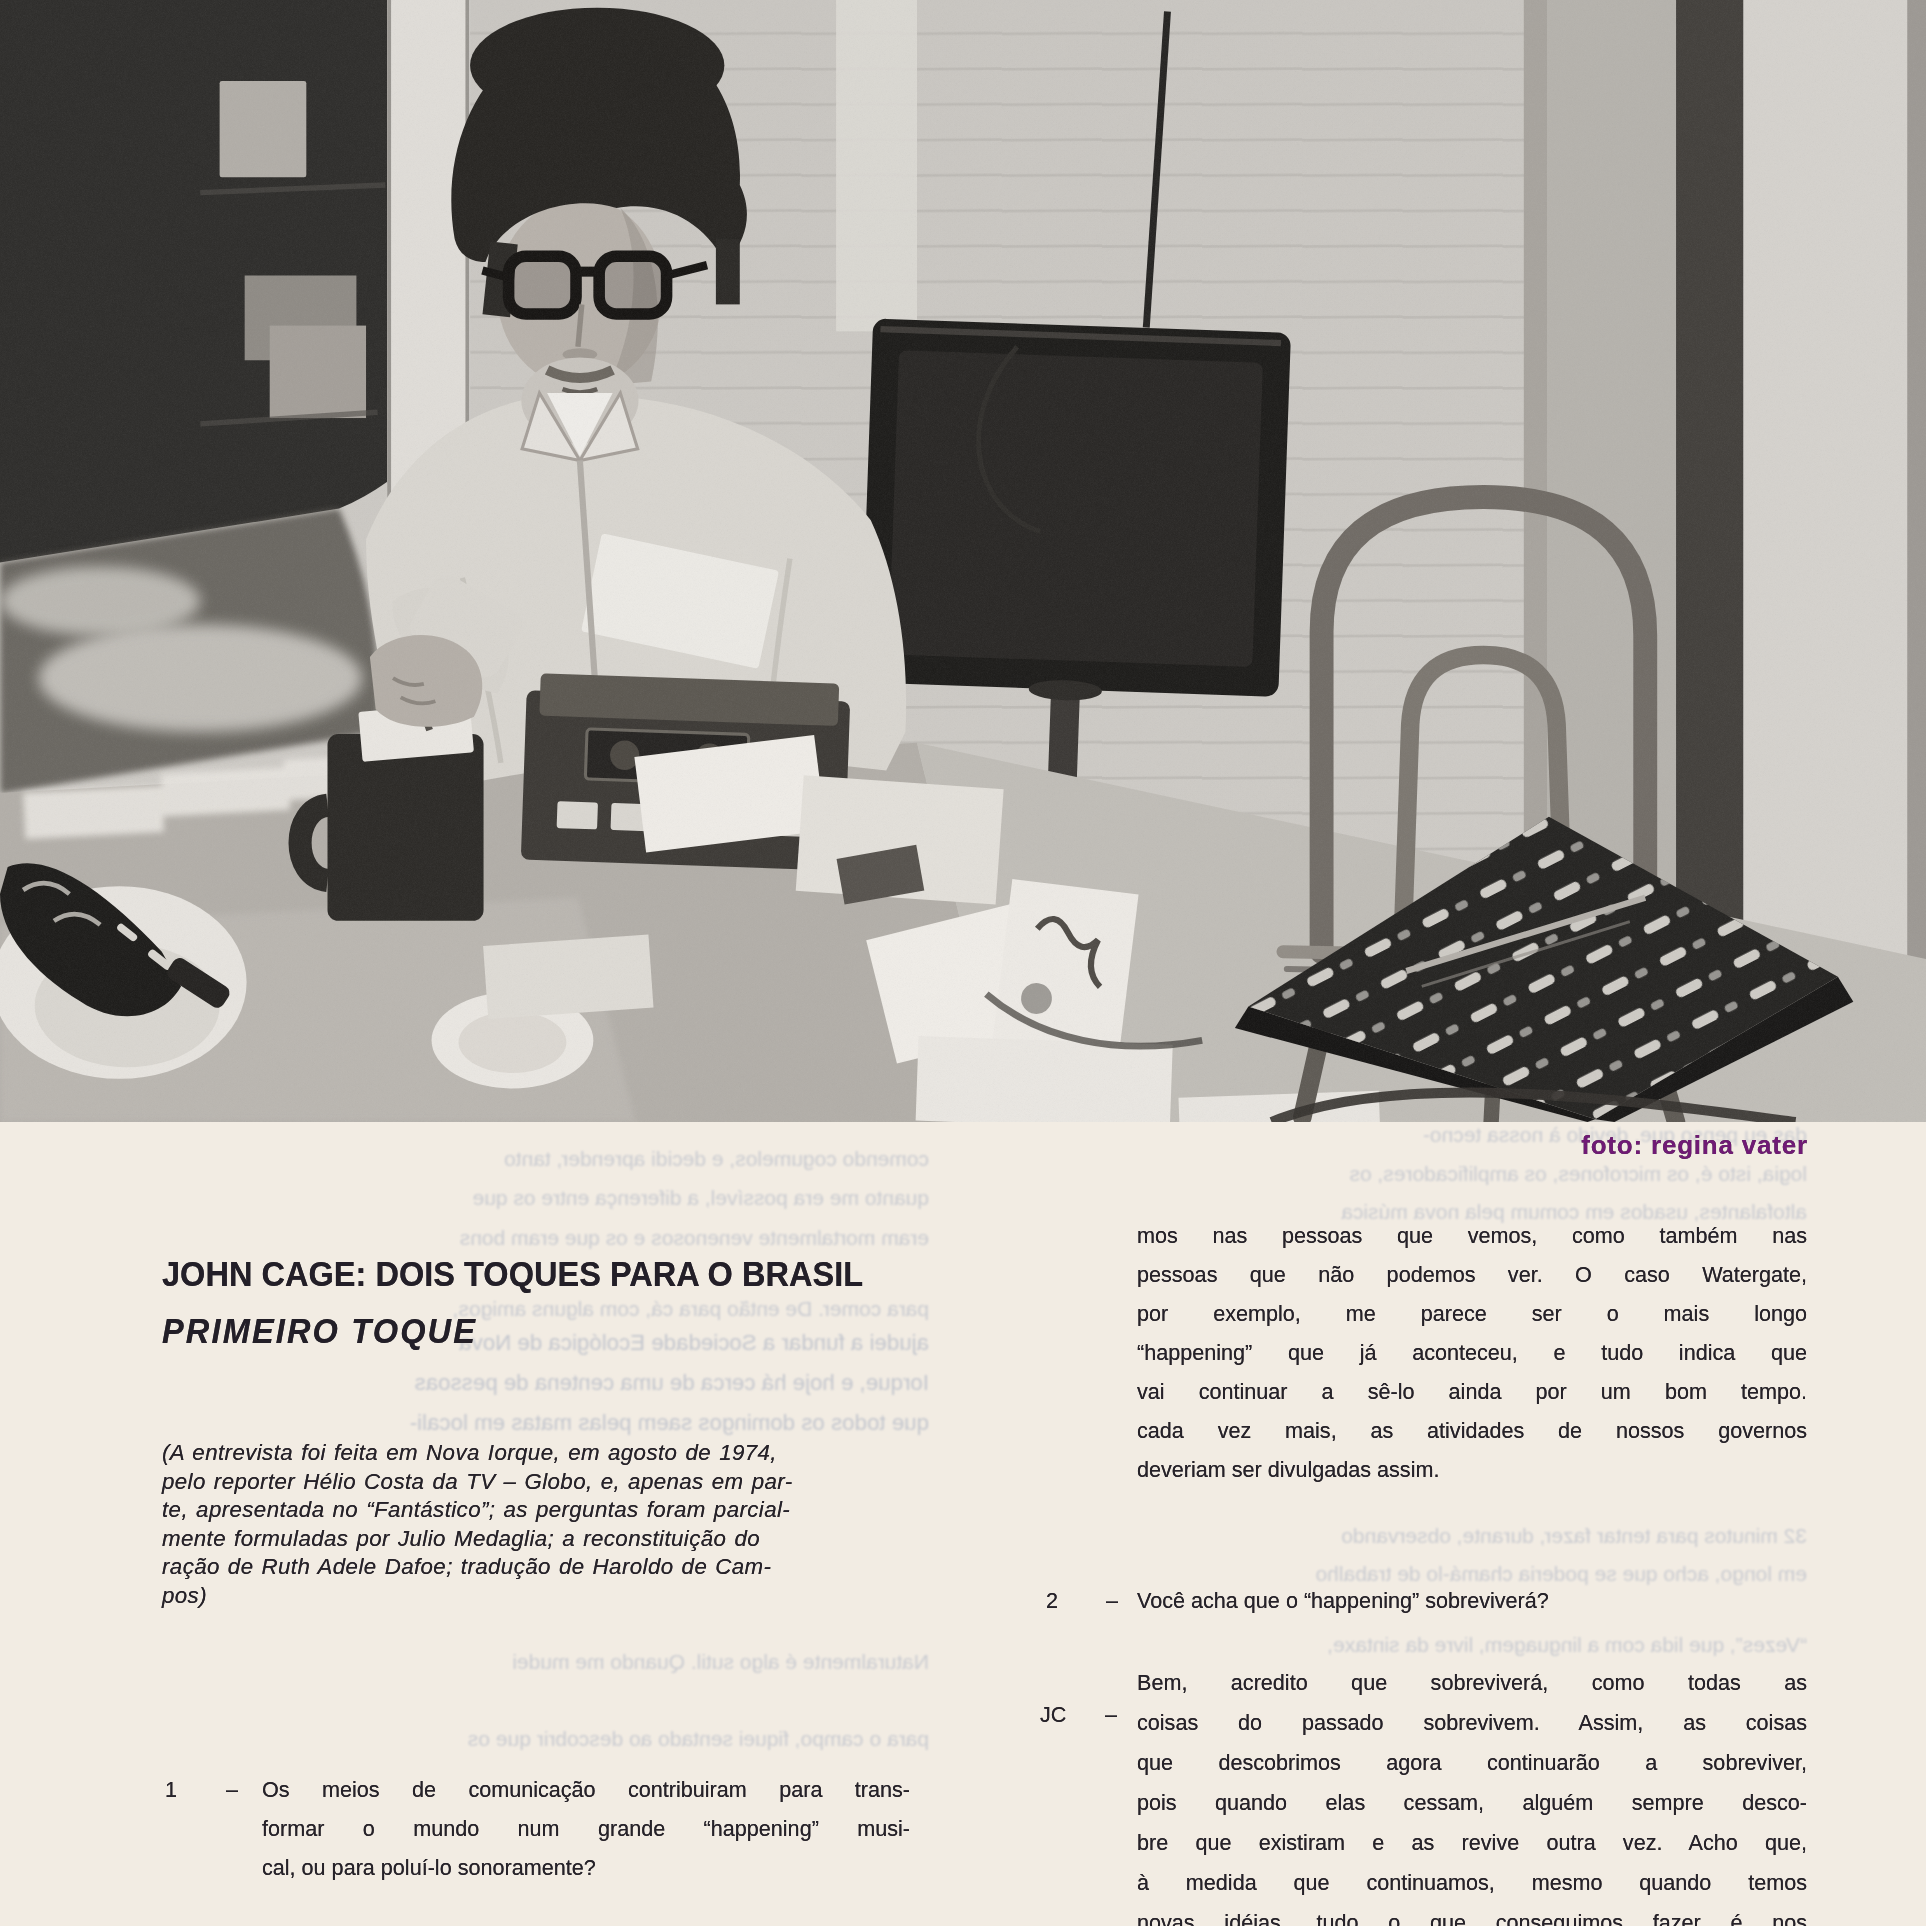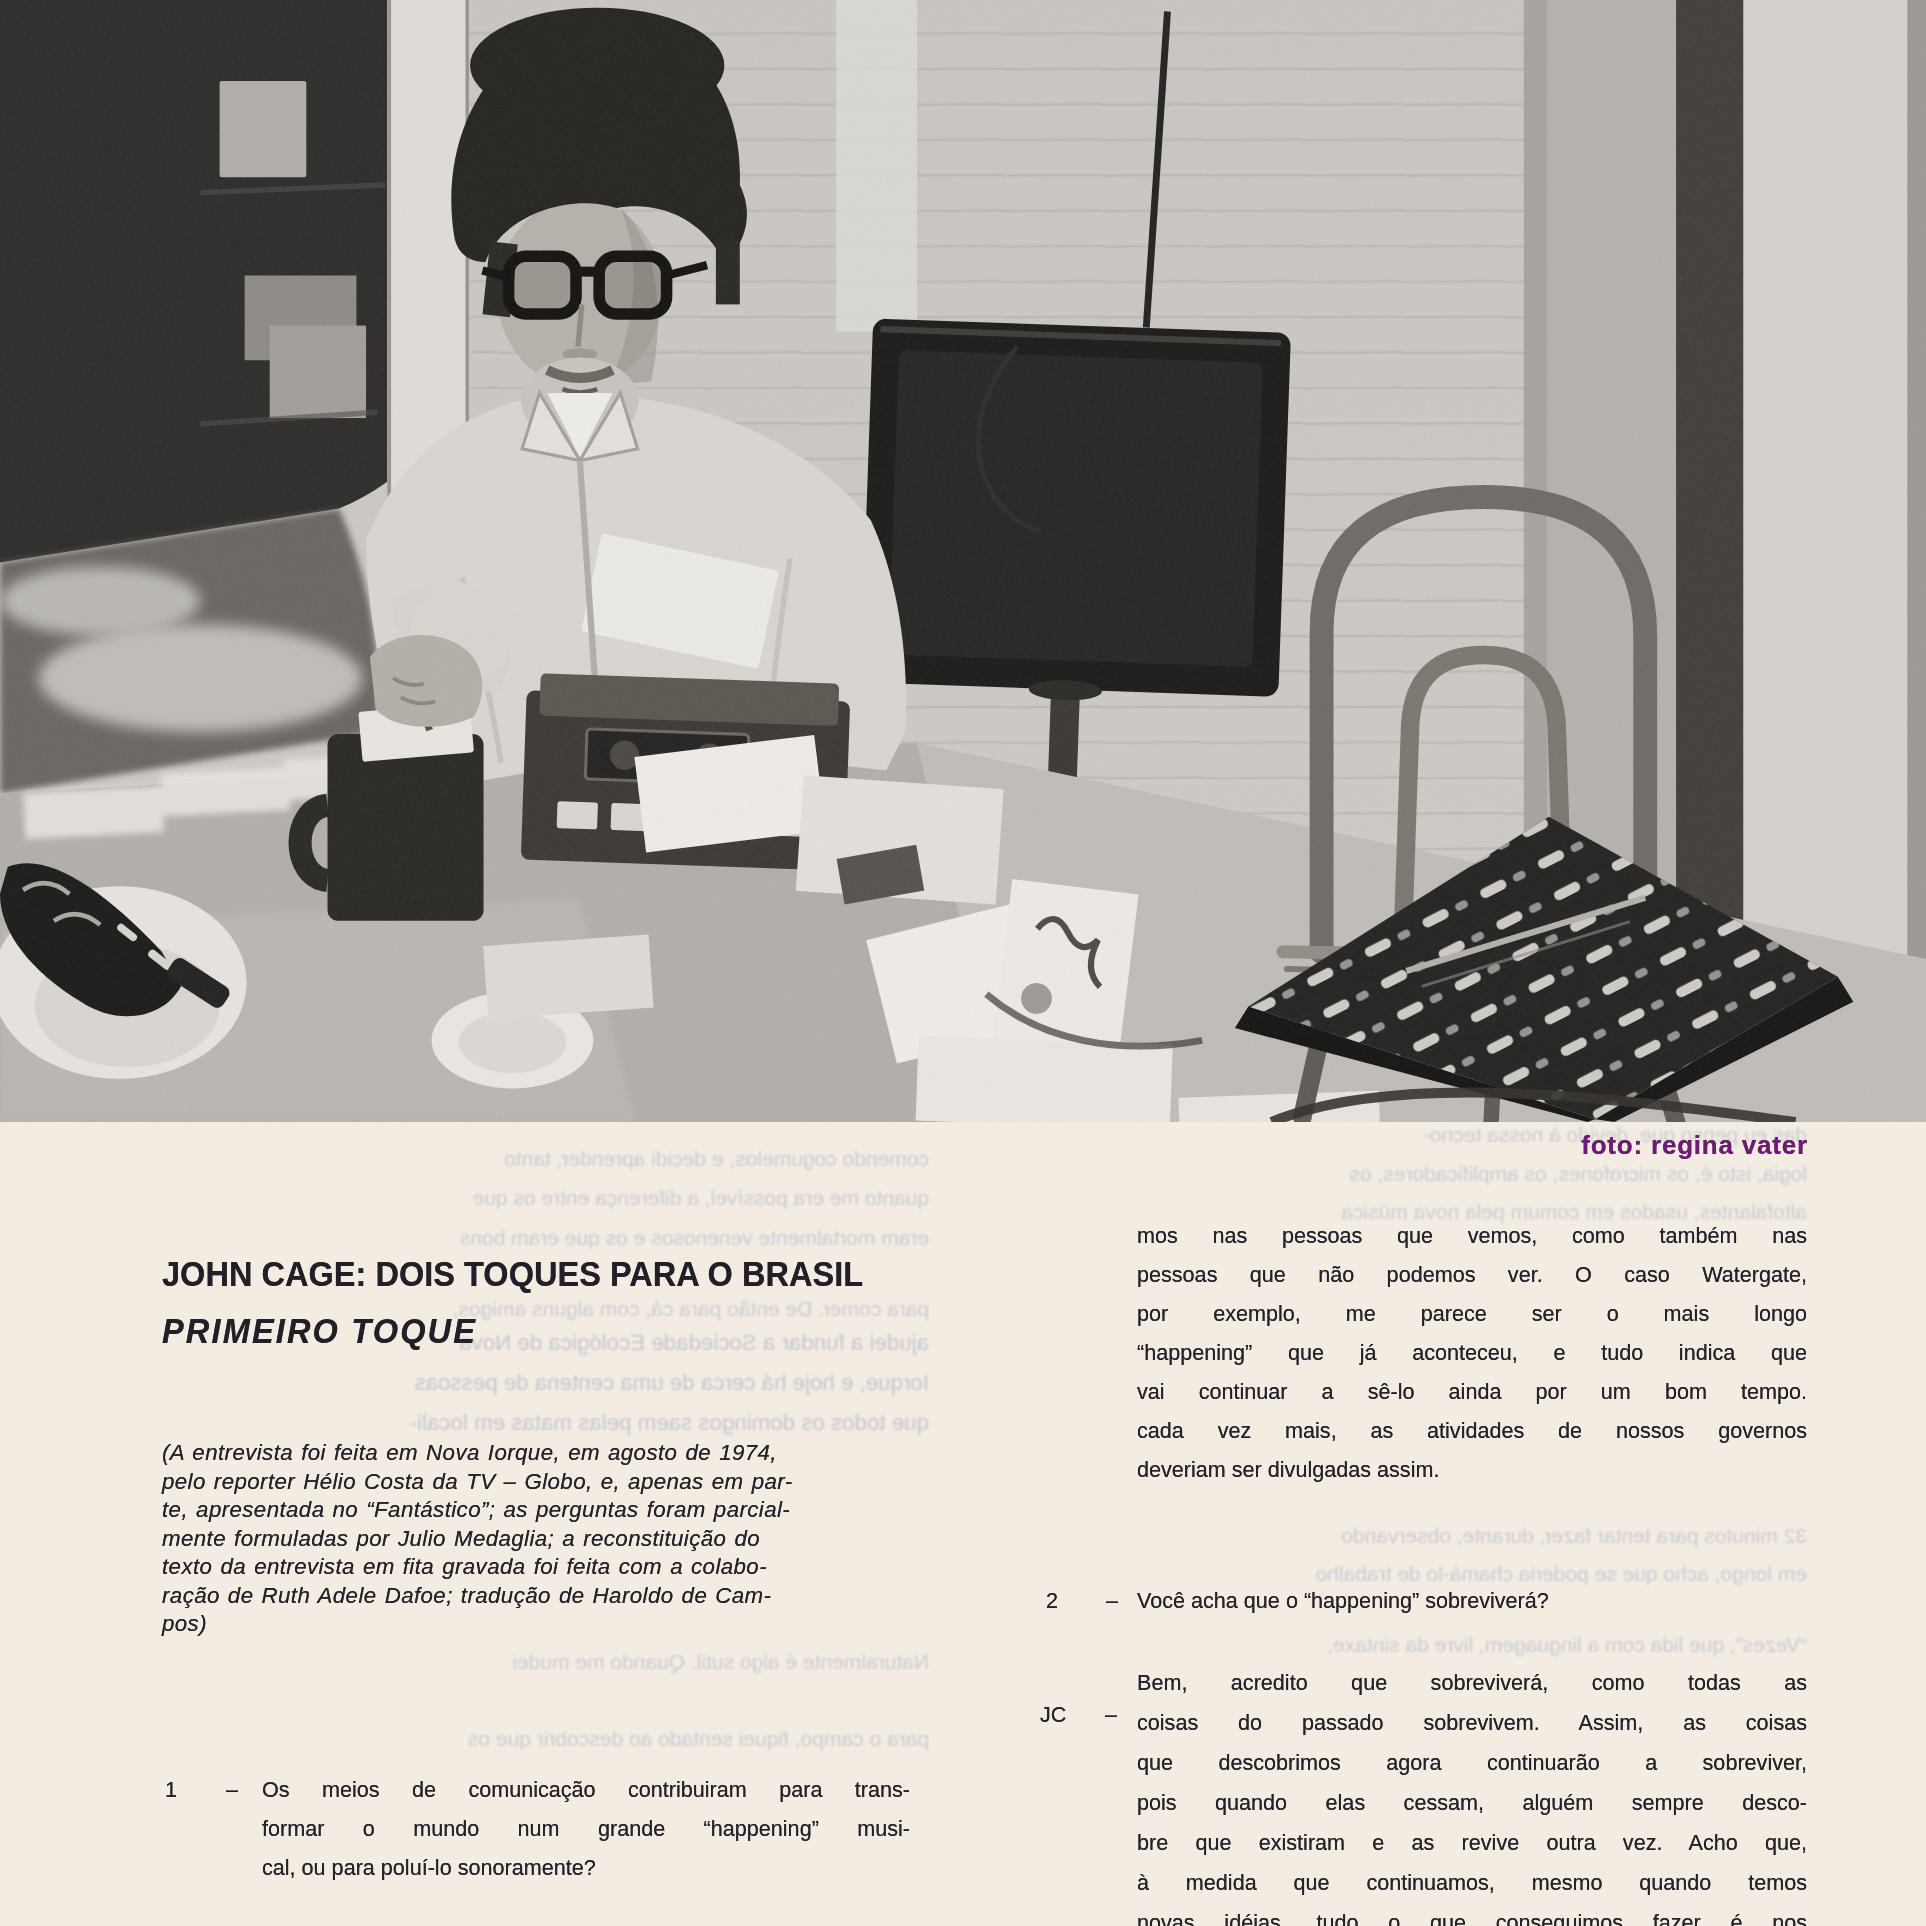--- a/index.html
+++ b/index.html
@@ -267,21 +267,20 @@
   <div class="caption tx">foto: regina vater</div>
 
   <div class="heading tx">JOHN CAGE: DOIS TOQUES PARA O BRASIL</div>
   <div class="subtitle tx">PRIMEIRO TOQUE</div>
 
   <div class="intro tx" id="intro">
       <div class="line">(A entrevista foi feita em Nova Iorque, em agosto de 1974,</div>
       <div class="line">pelo reporter Hélio Costa da TV – Globo, e, apenas em par-</div>
       <div class="line">te, apresentada no “Fantástico”; as perguntas foram parcial-</div>
       <div class="line">mente formuladas por Julio Medaglia; a reconstituição do</div>
-      <div class="line">texto da entrevista em fita gravada foi feita com a colabo-</div>
       <div class="line">ração de Ruth Adele Dafoe; tradução de Haroldo de Cam-</div>
       <div class="line">pos)</div>
     </div>
 
   <div class="marker tx" id="m1">
     <span>1</span>
     <span>–</span>
   </div>
   <div class="para tx" id="q1">
       <div class="line j">Os meios de comunicação contribuiram para trans-</div>

